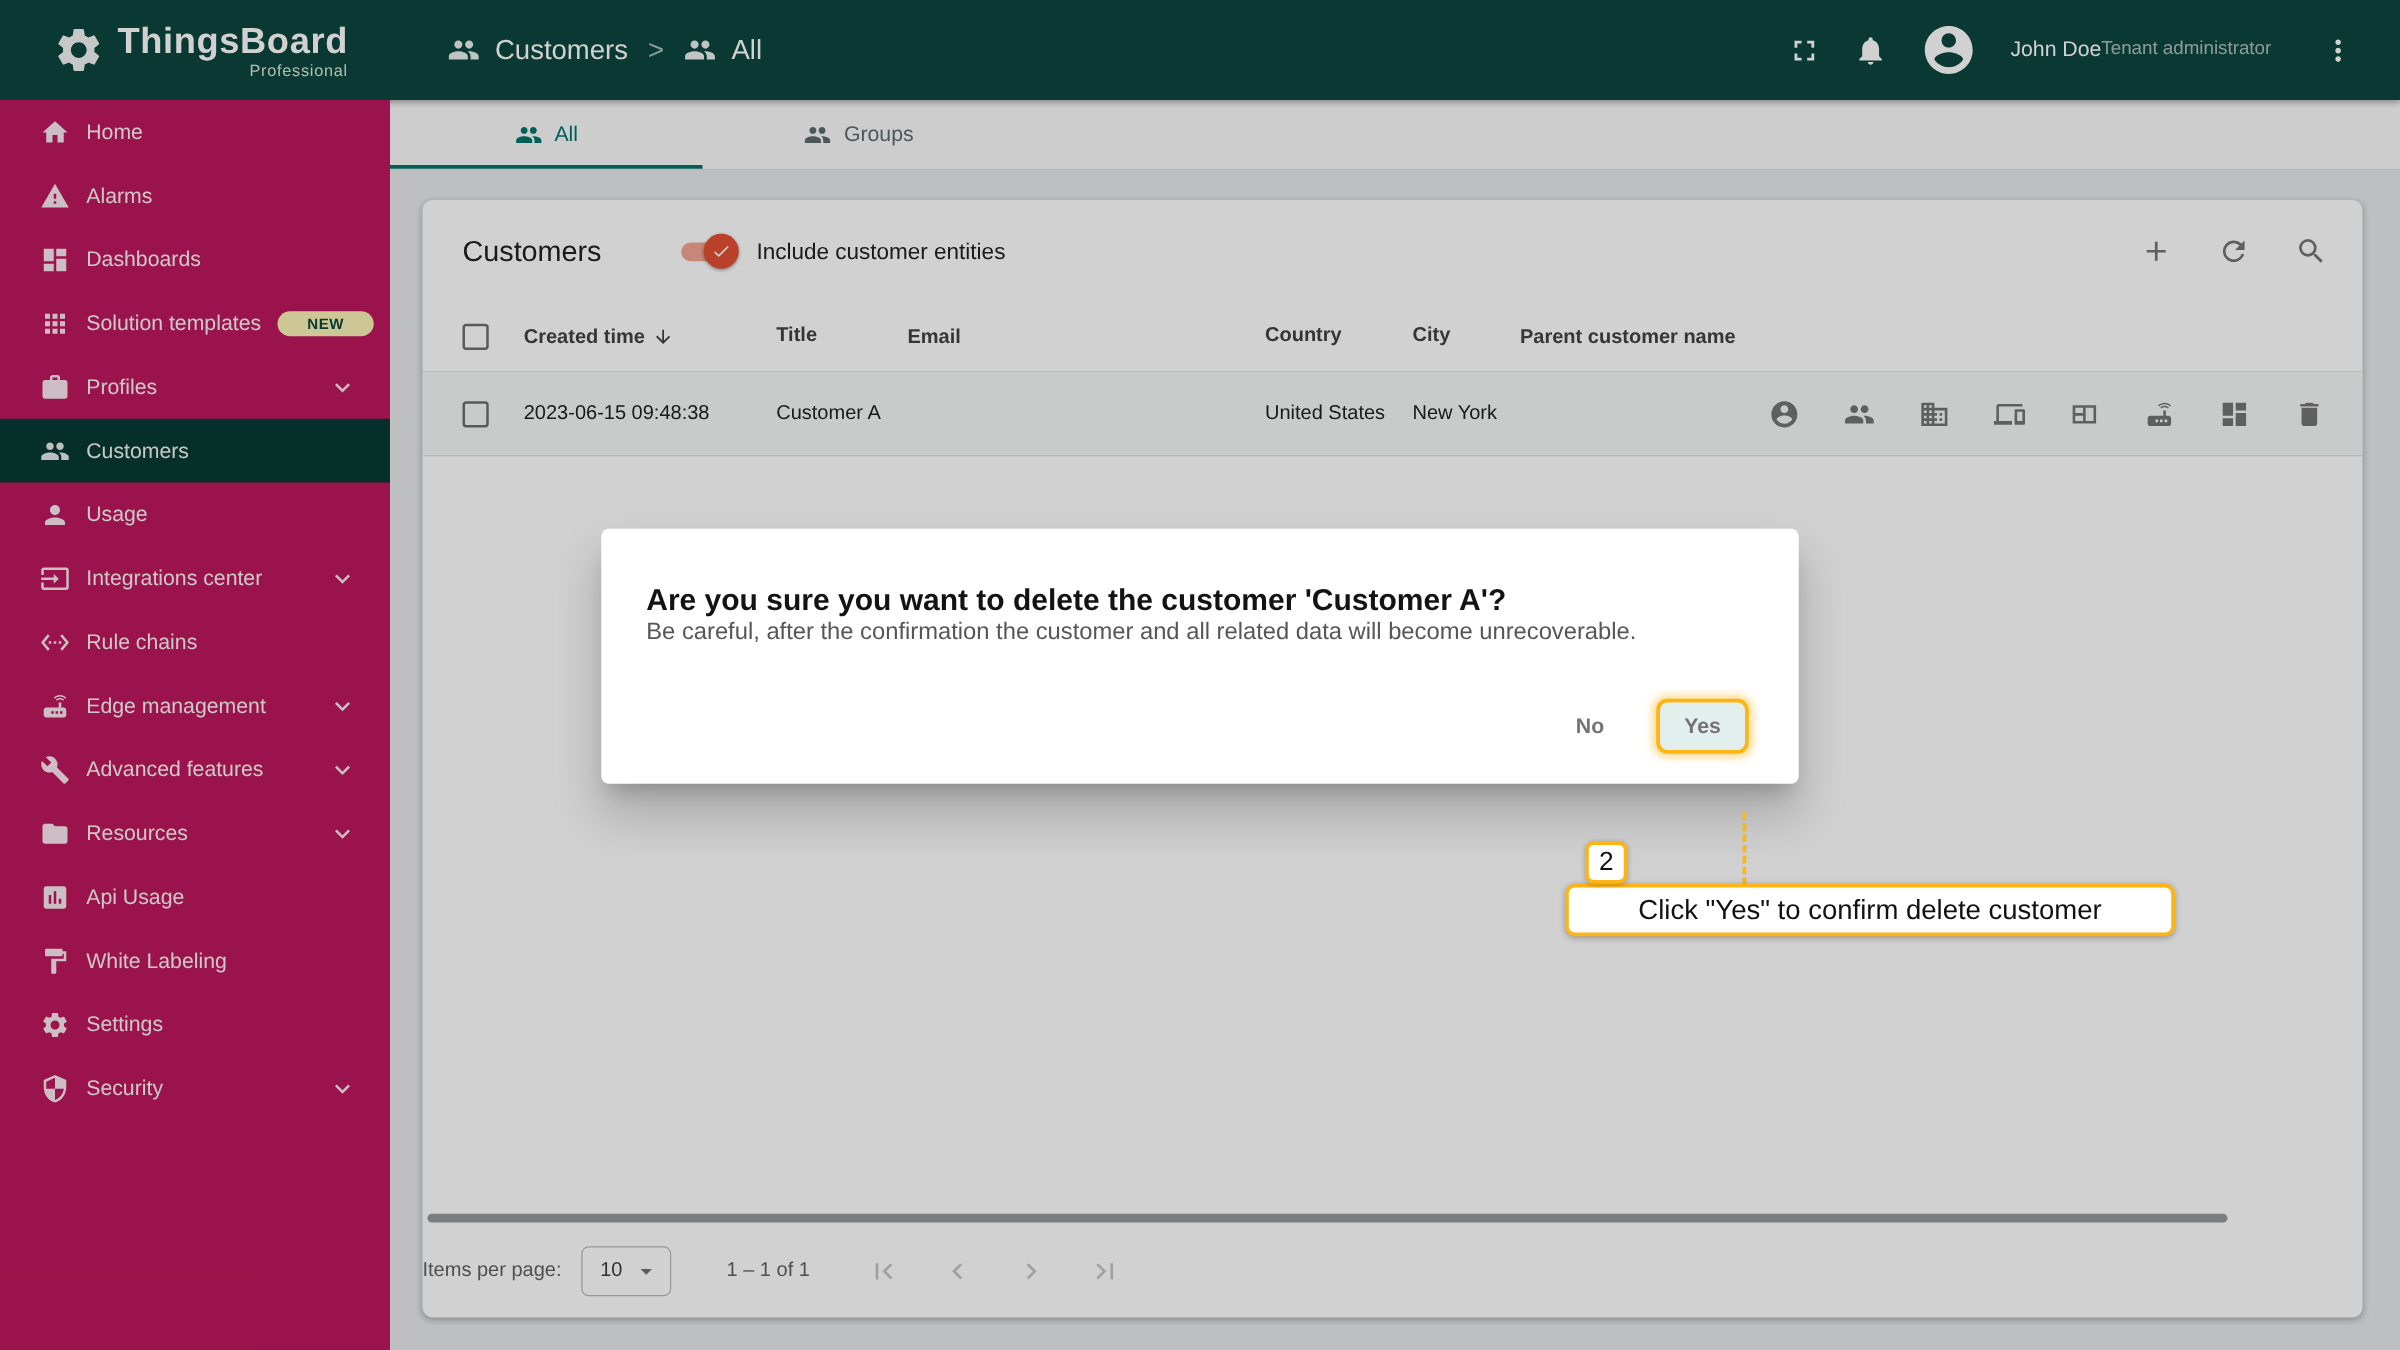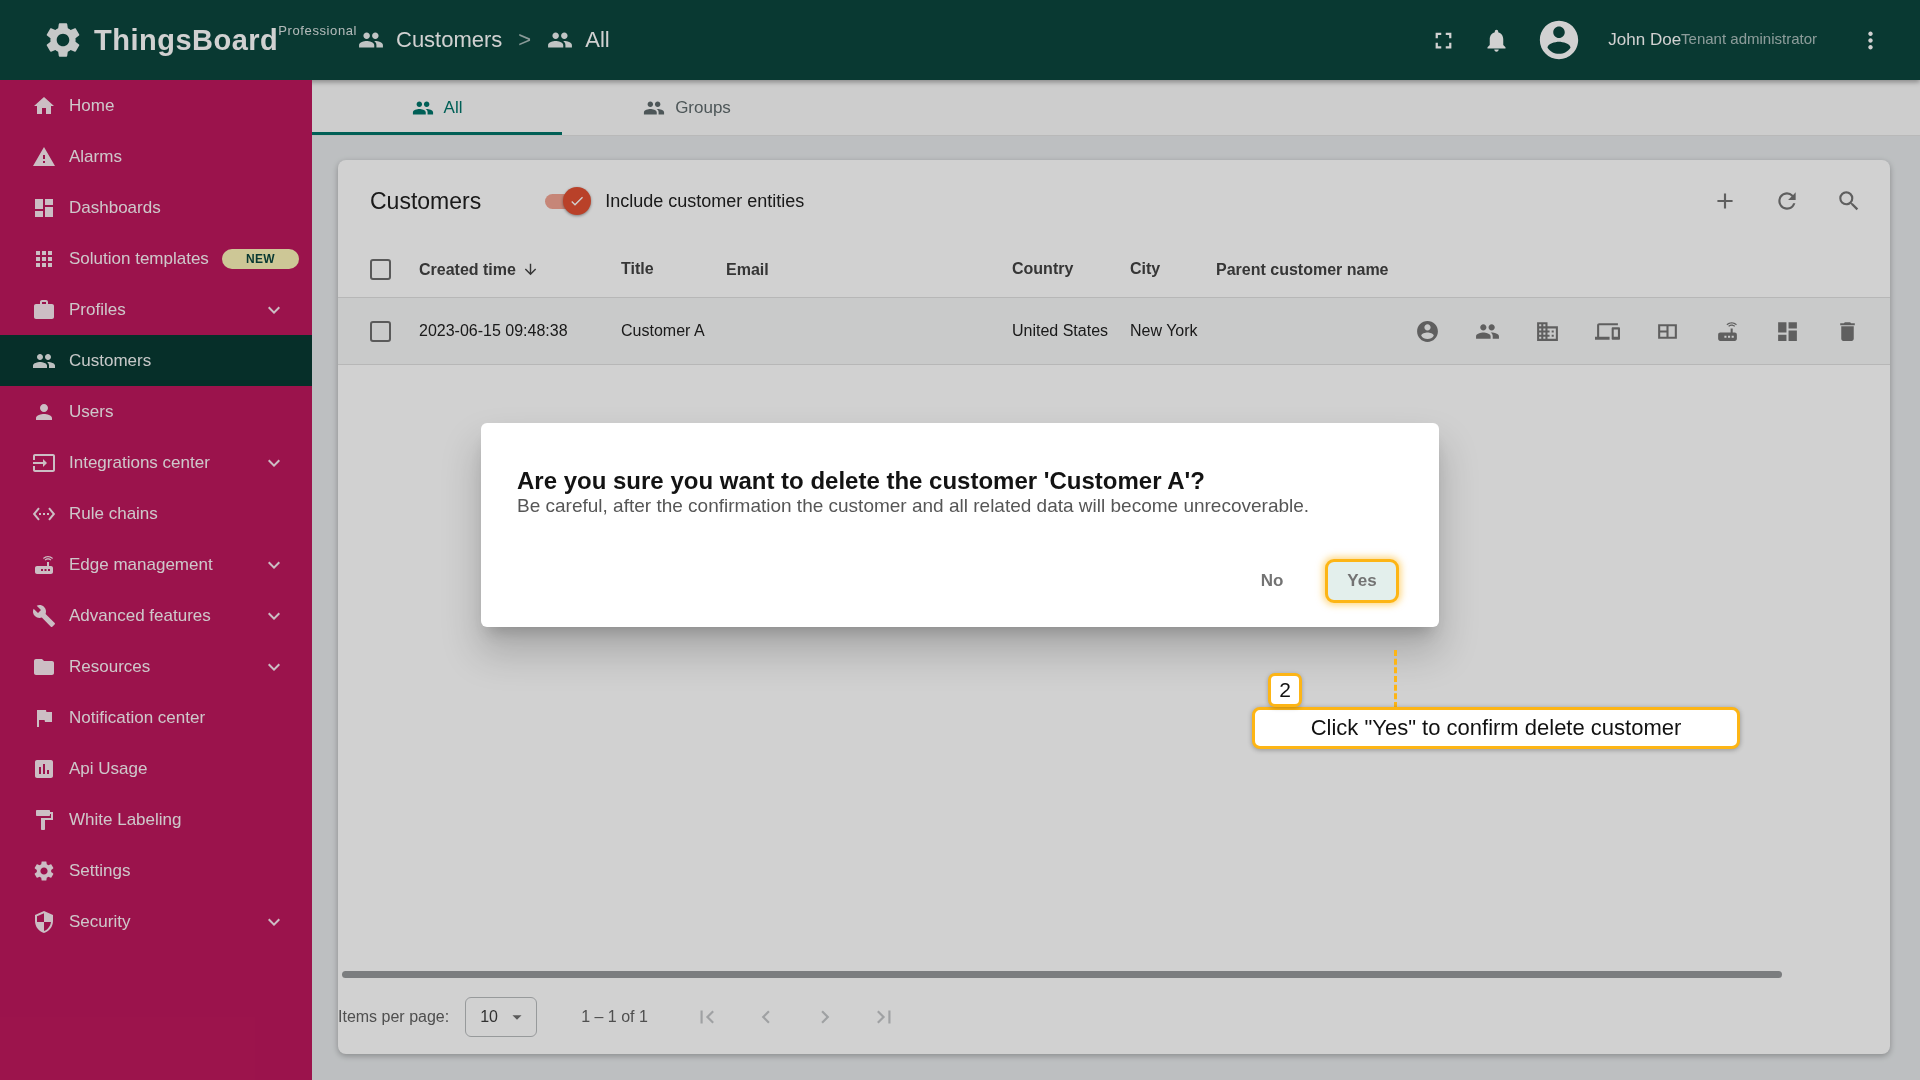--- a/index.html
+++ b/index.html
@@ -6,21 +6,21 @@
   html,body { width:1920px; height:1080px; overflow:hidden; background:#e7eaec;
     font-family:"Liberation Sans","DejaVu Sans",sans-serif; }
   .app { position:relative; width:1920px; height:1080px; background:#e7eaec; overflow:hidden; }
   .ic { width:24px; height:24px; fill:currentColor; flex:none; }
 
   
   .header { position:absolute; top:0; left:0; width:1920px; height:80px; background:#0c463e;
     display:flex; align-items:center; z-index:3; box-shadow:0 2px 5px rgba(0,0,0,.35); }
   .logo { width:312px; display:flex; align-items:center; padding-left:42px; gap:10px; }
   .logo .ic { width:42px; height:42px; color:#ffffff; opacity:.95; }
-  .brand-text { display:flex; flex-direction:row; }
+  .brand-text { display:flex; flex-direction:column; }
   .brand-main { color:#fff; font-size:29px; font-weight:700; letter-spacing:.5px; }
   .brand-sub { color:rgba(255,255,255,.85); font-size:13px; text-align:right; margin-top:-1px; letter-spacing:.6px; }
   .breadcrumb { display:flex; align-items:center; gap:12px; margin-left:46px; color:#fff; }
   .breadcrumb .ic { width:26px; height:26px; color:rgba(255,255,255,.92); }
   .crumb-label { font-size:22px; font-weight:500; color:#fff; }
   .crumb-sep { font-size:22px; color:rgba(255,255,255,.65); margin:0 4px; }
   .header-right { margin-left:auto; display:flex; align-items:center; gap:26px; padding-right:36px; color:#fff; }
   .header-right .ic { width:27px; height:27px; color:#fff; }
   .avatar-ic { width:46px !important; height:46px !important; }
   .user-block { display:flex; flex-direction:row; line-height:1.3; margin-right:14px; }
@@ -199,21 +199,21 @@
     <div class="nav-item active">
       <svg class="ic" viewBox="0 0 24 24">
           <path d="M16 11c1.66 0 2.99-1.34 2.99-3S17.66 5 16 5c-1.66 0-3 1.34-3 3s1.34 3 3 3zm-8 0c1.66 0 2.99-1.34 2.99-3S9.66 5 8 5C6.34 5 5 6.34 5 8s1.34 3 3 3zm0 2c-2.33 0-7 1.17-7 3.5V19h14v-2.5c0-2.33-4.67-3.5-7-3.5zm8 0c-.29 0-.62.02-.97.05 1.16.84 1.97 1.97 1.97 3.45V19h6v-2.5c0-2.33-4.67-3.5-7-3.5z"></path>
         </svg>
       <span class="nav-label">Customers</span>
     </div>
     <div class="nav-item">
       <svg class="ic" viewBox="0 0 24 24">
           <path d="M12 12c2.21 0 4-1.79 4-4s-1.79-4-4-4-4 1.79-4 4 1.79 4 4 4zm0 2c-2.67 0-8 1.34-8 4v2h16v-2c0-2.66-5.33-4-8-4z"></path>
         </svg>
-      <span class="nav-label">Users</span>
+      <span class="nav-label">Usage</span>
     </div>
     <div class="nav-item">
       <svg class="ic" viewBox="0 0 24 24">
           <path d="M21 3.01H3c-1.1 0-2 .9-2 2V9h2V4.99h18v14.03H3V15H1v4.01c0 1.1.9 1.98 2 1.98h18c1.1 0 2-.88 2-1.98v-14c0-1.11-.9-2-2-2zM11 16l4-4-4-4v3H1v2h10v3z"></path>
         </svg>
       <span class="nav-label">Integrations center</span>
       <svg class="chev ic" viewBox="0 0 24 24">
           <path d="M7.41 8.59L12 13.17l4.59-4.58L18 10l-6 6-6-6z"></path>
         </svg>
     </div>
@@ -242,26 +242,20 @@
         </svg>
     </div>
     <div class="nav-item">
       <svg class="ic" viewBox="0 0 24 24">
           <path d="M10 4H4c-1.1 0-2 .9-2 2v12c0 1.1.9 2 2 2h16c1.1 0 2-.9 2-2V8c0-1.1-.9-2-2-2h-8l-2-2z"></path>
         </svg>
       <span class="nav-label">Resources</span>
       <svg class="chev ic" viewBox="0 0 24 24">
           <path d="M7.41 8.59L12 13.17l4.59-4.58L18 10l-6 6-6-6z"></path>
         </svg>
-    </div>
-    <div class="nav-item">
-      <svg class="ic" viewBox="0 0 24 24">
-          <path d="M14.4 6L14 4H5v17h2v-7h5.6l.4 2h7V6z"></path>
-        </svg>
-      <span class="nav-label">Notification center</span>
     </div>
     <div class="nav-item">
       <svg class="ic" viewBox="0 0 24 24">
           <path d="M19 3H5c-1.1 0-2 .9-2 2v14c0 1.1.9 2 2 2h14c1.1 0 2-.9 2-2V5c0-1.1-.9-2-2-2zM9 17H7v-7h2v7zm4 0h-2V7h2v10zm4 0h-2v-4h2v4z"></path>
         </svg>
       <span class="nav-label">Api Usage</span>
     </div>
     <div class="nav-item">
       <svg class="ic" viewBox="0 0 24 24">
           <path d="M18 4V3c0-.55-.45-1-1-1H5c-.55 0-1 .45-1 1v4c0 .55.45 1 1 1h12c.55 0 1-.45 1-1V6h1v4H9v11c0 .55.45 1 1 1h2c.55 0 1-.45 1-1v-9h8V4h-3z"></path>

